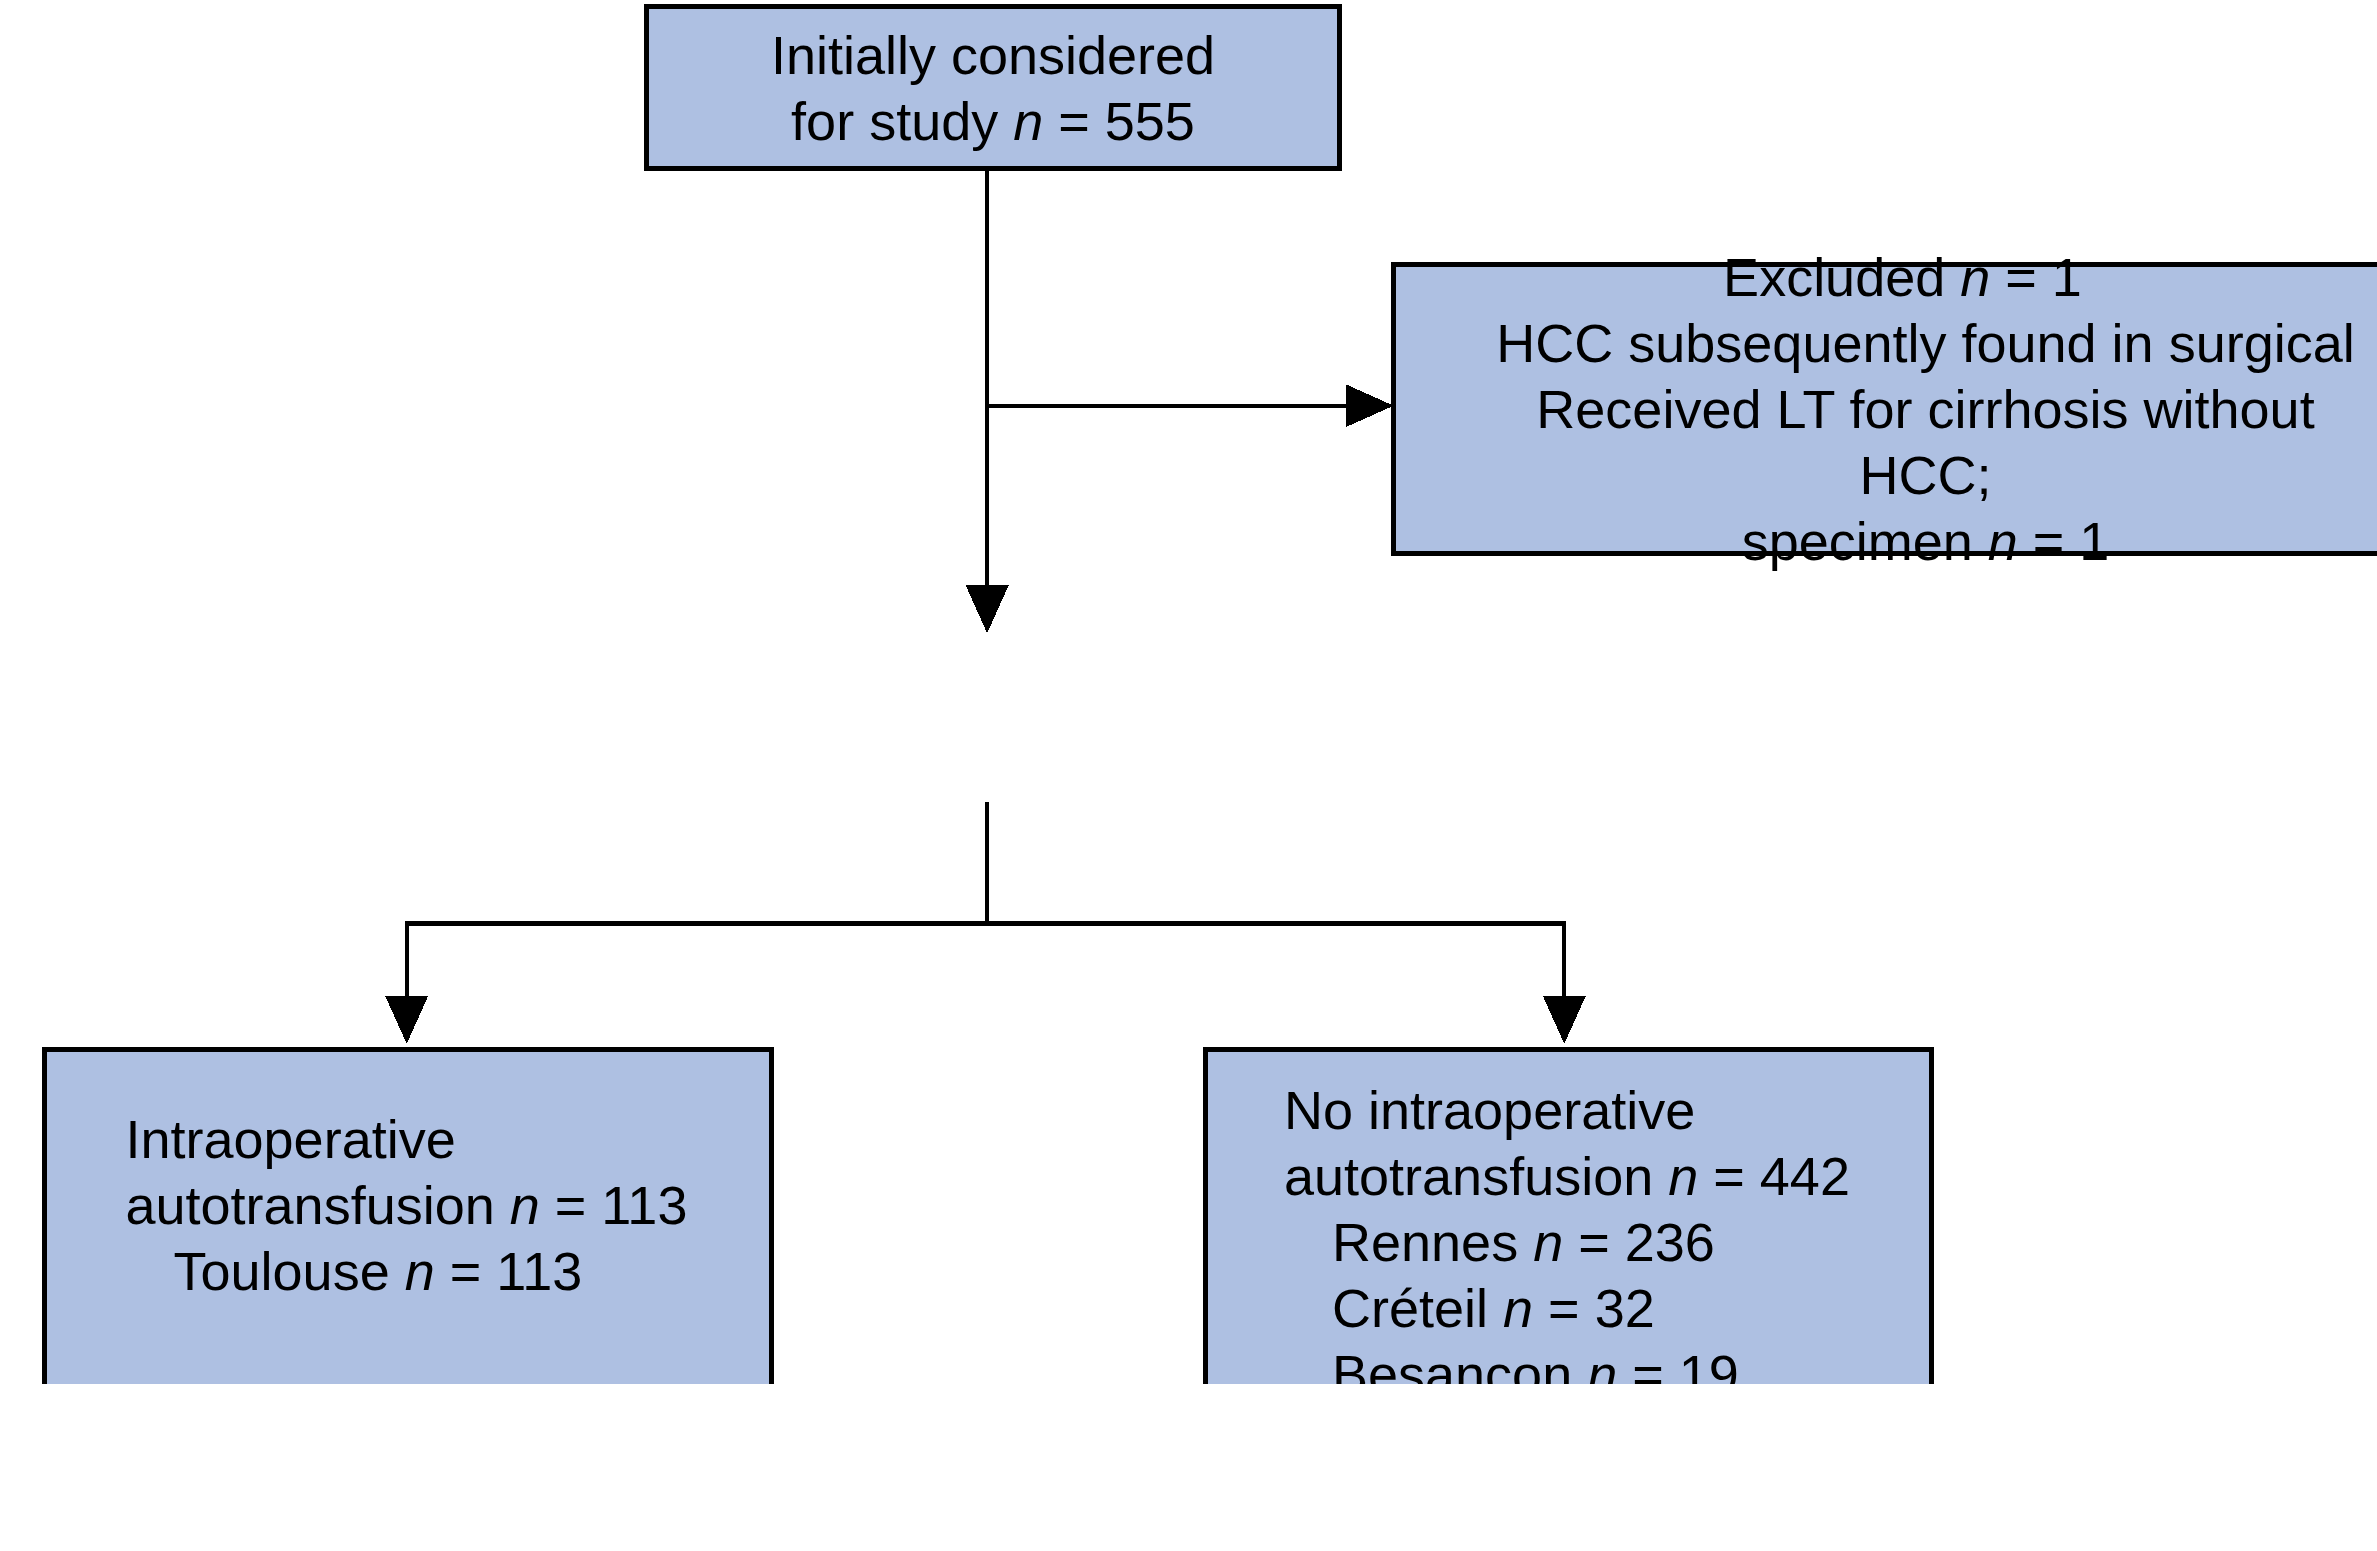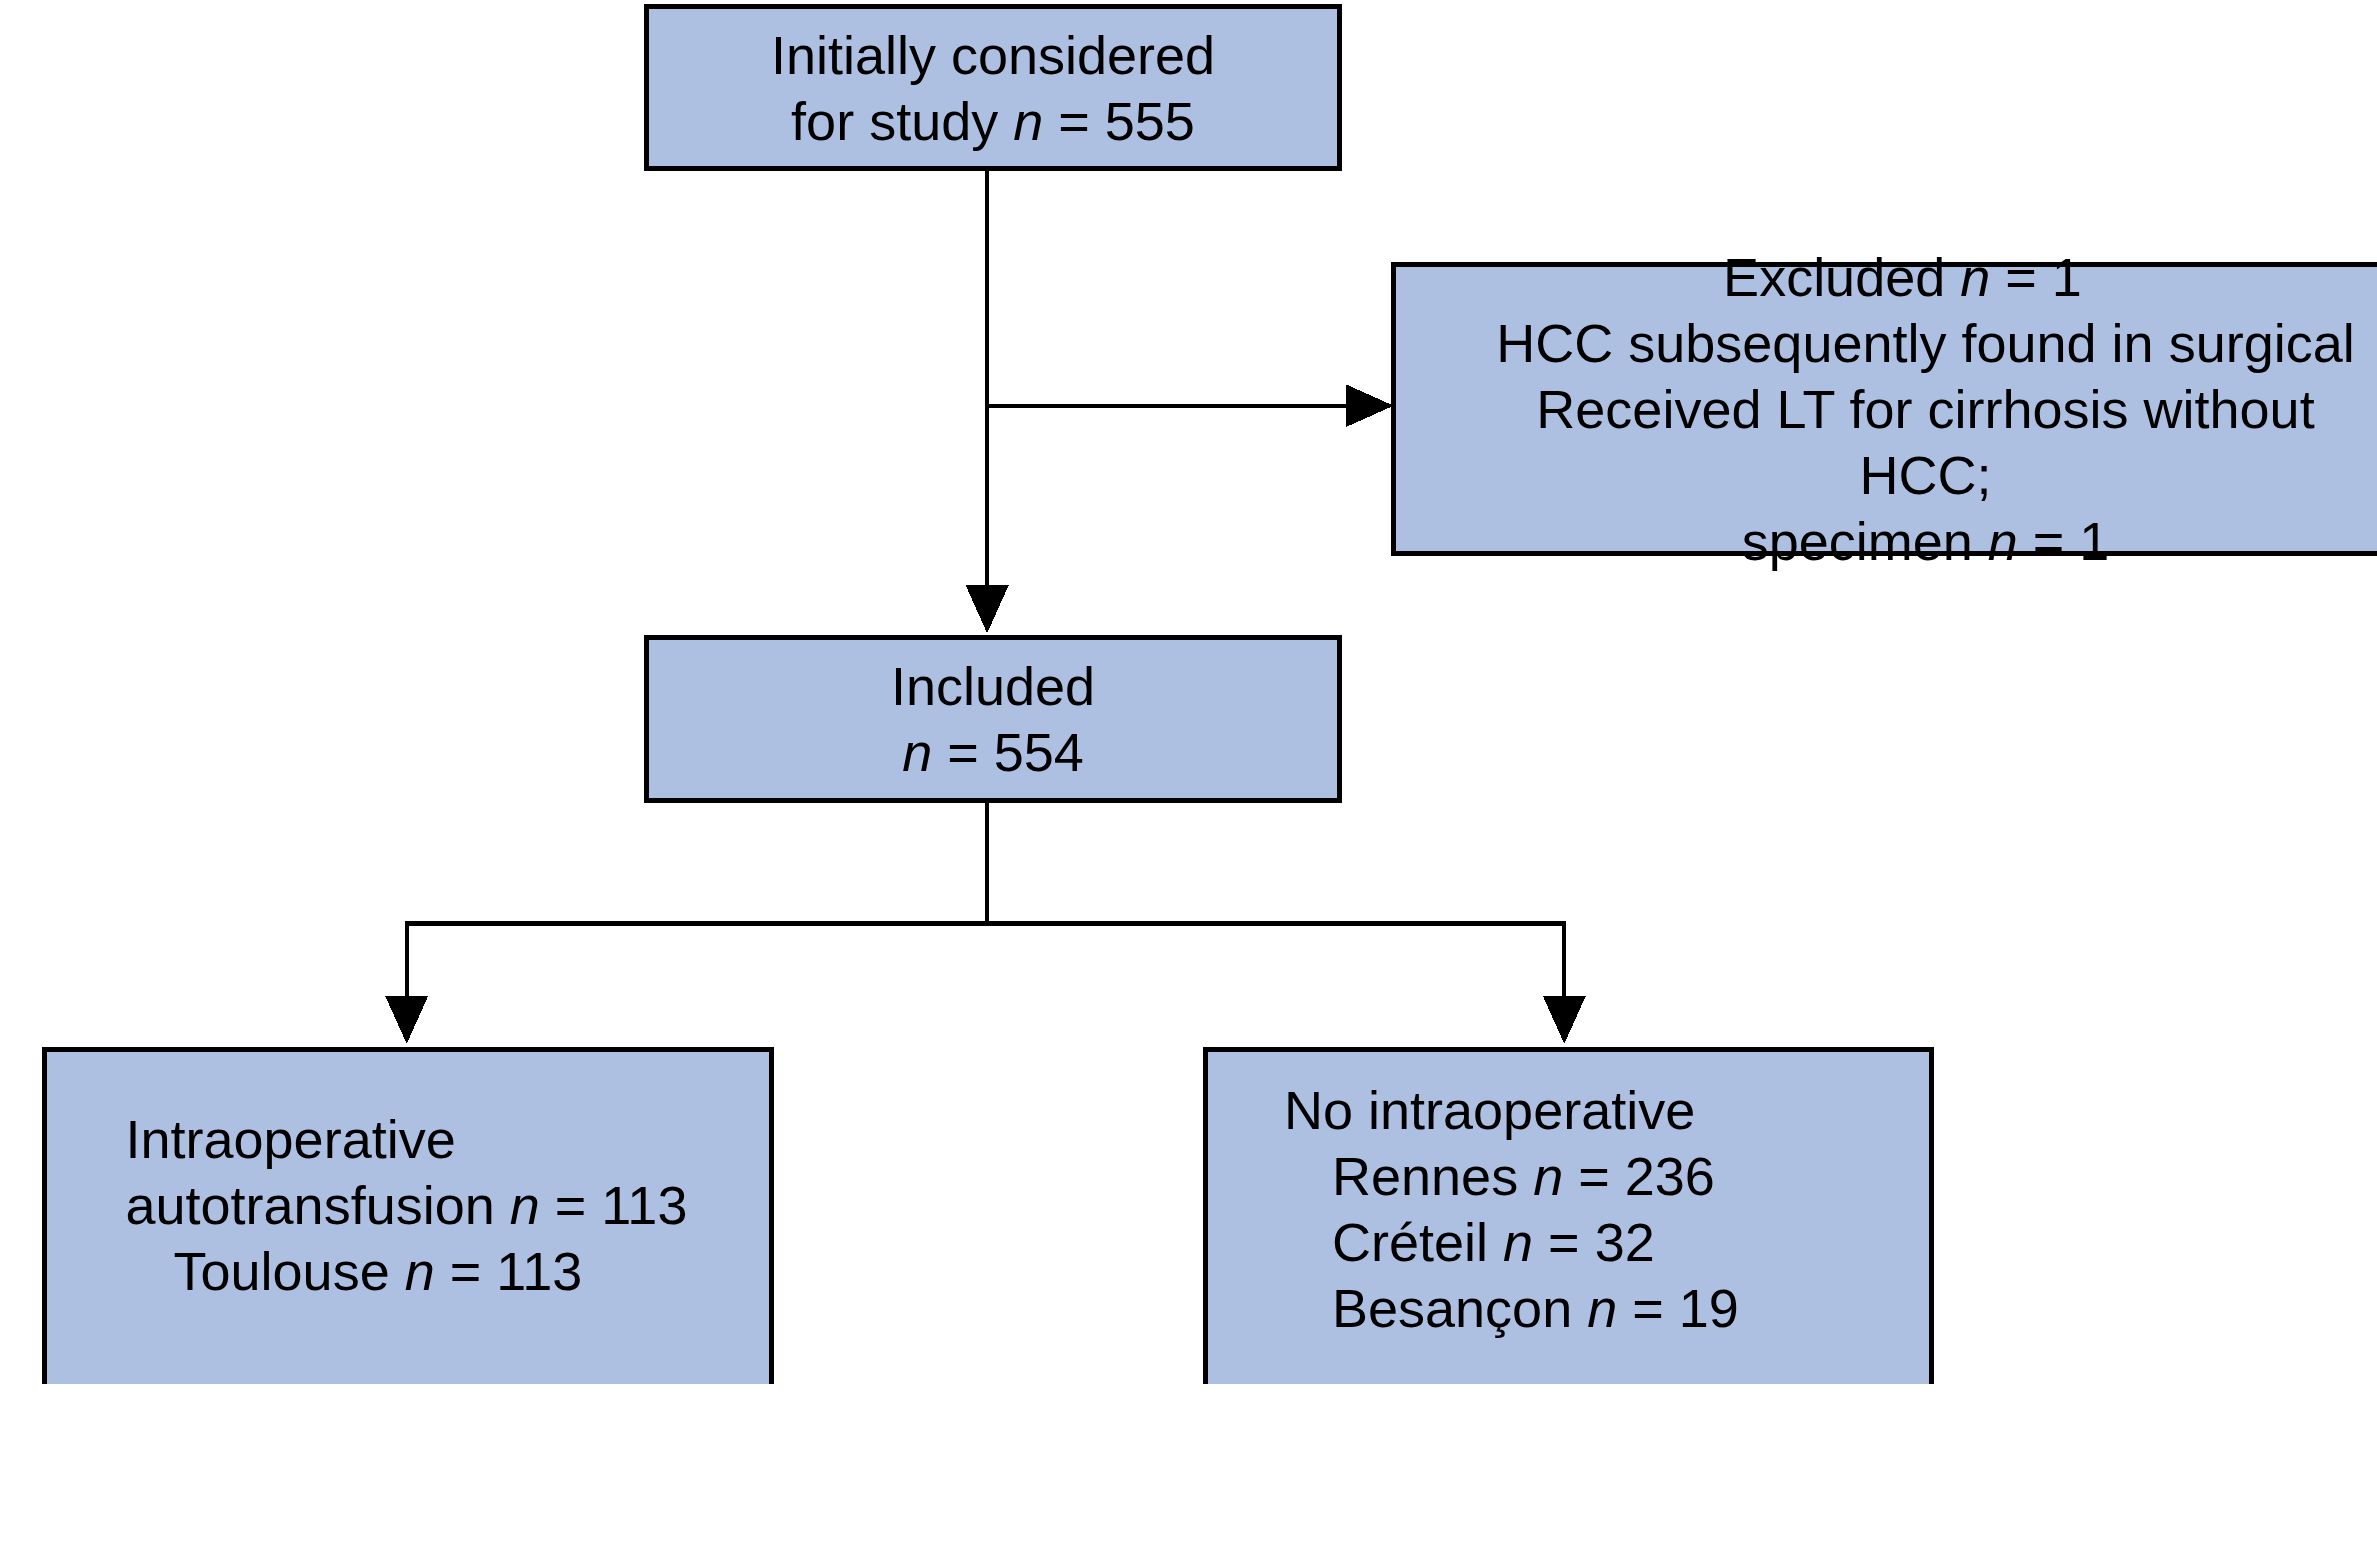--- a/index.html
+++ b/index.html
@@ -76,32 +76,29 @@
     <div><span>for study </span><span class="it">n</span><span> = 555</span></div>
   </div>
 
   <div id="box-excluded" class="flowbox lefty">
     <div><span>Excluded </span><span class="it">n</span><span> = 1</span></div>
     <div class="indent1"><span>HCC subsequently found in surgical</span></div>
     <div class="indent1"><span>Received LT for cirrhosis without HCC;</span></div>
     <div class="indent1"><span>specimen </span><span class="it">n</span><span> = 1</span></div>
   </div>
 
-  <div id="box-included" class="flowbox centered">
-    <div><span>Included</span></div>
-    <div><span></span><span class="it">n</span><span> = 554</span></div>
-  </div>
 
   <div id="box-auto" class="flowbox">
     <div><span>Intraoperative</span></div>
     <div><span>autotransfusion </span><span class="it">n</span><span> = 113</span></div>
     <div class="indent1"><span>Toulouse </span><span class="it">n</span><span> = 113</span></div>
   </div>
 
   <div id="box-noauto" class="flowbox">
     <div><span>No intraoperative</span></div>
+    <div><span>autotransfusion </span><span class="it">n</span><span> = 442</span></div>
     <div class="indent1"><span>Rennes </span><span class="it">n</span><span> = 236</span></div>
     <div class="indent1"><span>Créteil </span><span class="it">n</span><span> = 32</span></div>
     <div class="indent1"><span>Besançon </span><span class="it">n</span><span> = 19</span></div>
   </div>
 
 </div>
 
 
 </body></html>

